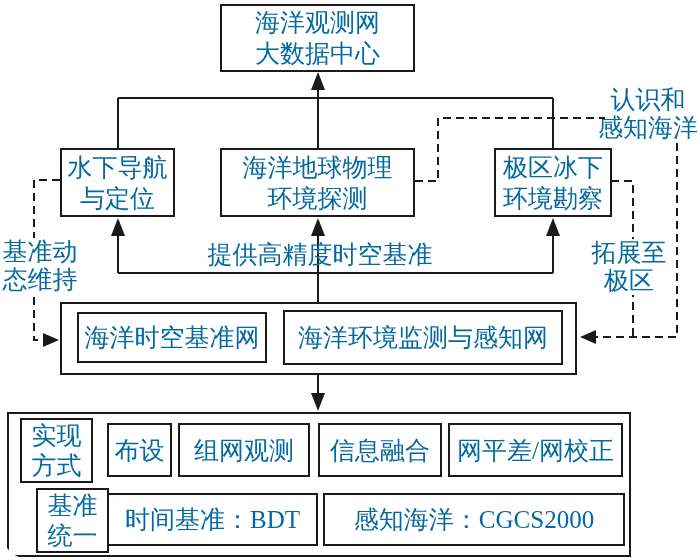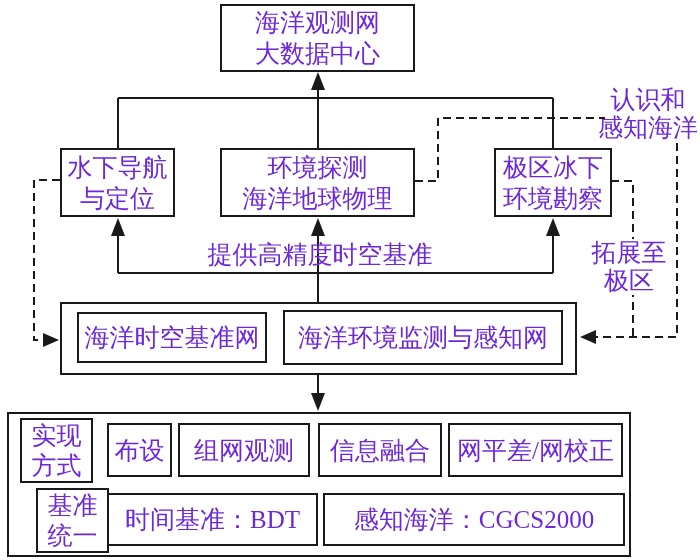--- a/index.html
+++ b/index.html
@@ -1,19 +1,20 @@
 <!DOCTYPE html>
 <html><head>
 <meta charset="utf-8">
 <style>
   html,body { margin:0; padding:0; background:#ffffff; }
   .stage {
     position:relative; width:700px; height:560px; background:#ffffff;
-    font-family:"Liberation Serif","DejaVu Serif",serif; color:#6d28d9;
+    font-family:"Liberation Serif","DejaVu Serif",serif; color:#0369a1;
     overflow:hidden;
+    border-radius:32px;
   }
   .lines { position:absolute; left:0; top:0; }
   .box {
     position:absolute; box-sizing:border-box; border:2px solid #1a1a1a;
     background:#ffffff; display:flex; flex-direction:column;
     align-items:center; justify-content:center; text-align:center;
     font-size:25px; line-height:31px; white-space:nowrap;
   }
   .frame {
     position:absolute; box-sizing:border-box; border:2px solid #1a1a1a;
@@ -66,29 +67,33 @@
   <div class="box" style="left:220px; top:4px; width:195px; height:68px;">
     <span>海洋观测网</span>
     <span>大数据中心</span>
   </div>
 
   <div class="box" style="left:60px; top:148px; width:115px; height:69px;">
     <span>水下导航</span>
     <span>与定位</span>
   </div>
   <div class="box" style="left:220px; top:148px; width:195px; height:69px;">
+    <span>海洋地球物理</span>
     <span>环境探测</span>
-    <span>海洋地球物理</span>
   </div>
   <div class="box" style="left:494px; top:148px; width:118px; height:69px;">
     <span>极区冰下</span>
     <span>环境勘察</span>
   </div>
 
   <div class="label" style="left:200px; top:241px; width:240px;">提供高精度时空基准</div>
+  <div class="label bg" style="left:1px; top:238px; width:78px;">
+    <span>基准动</span><br>
+    <span>态维持</span>
+  </div>
   <div class="label" style="left:596px; top:86px; width:104px;">
     <span>认识和</span><br>
     <span>感知海洋</span>
   </div>
   <div class="label bg" style="left:584px; top:239px; width:90px;">
     <span>拓展至</span><br>
     <span>极区</span>
   </div>
 
   <div class="frame" style="left:60px; top:302px; width:517px; height:73px;"></div>

